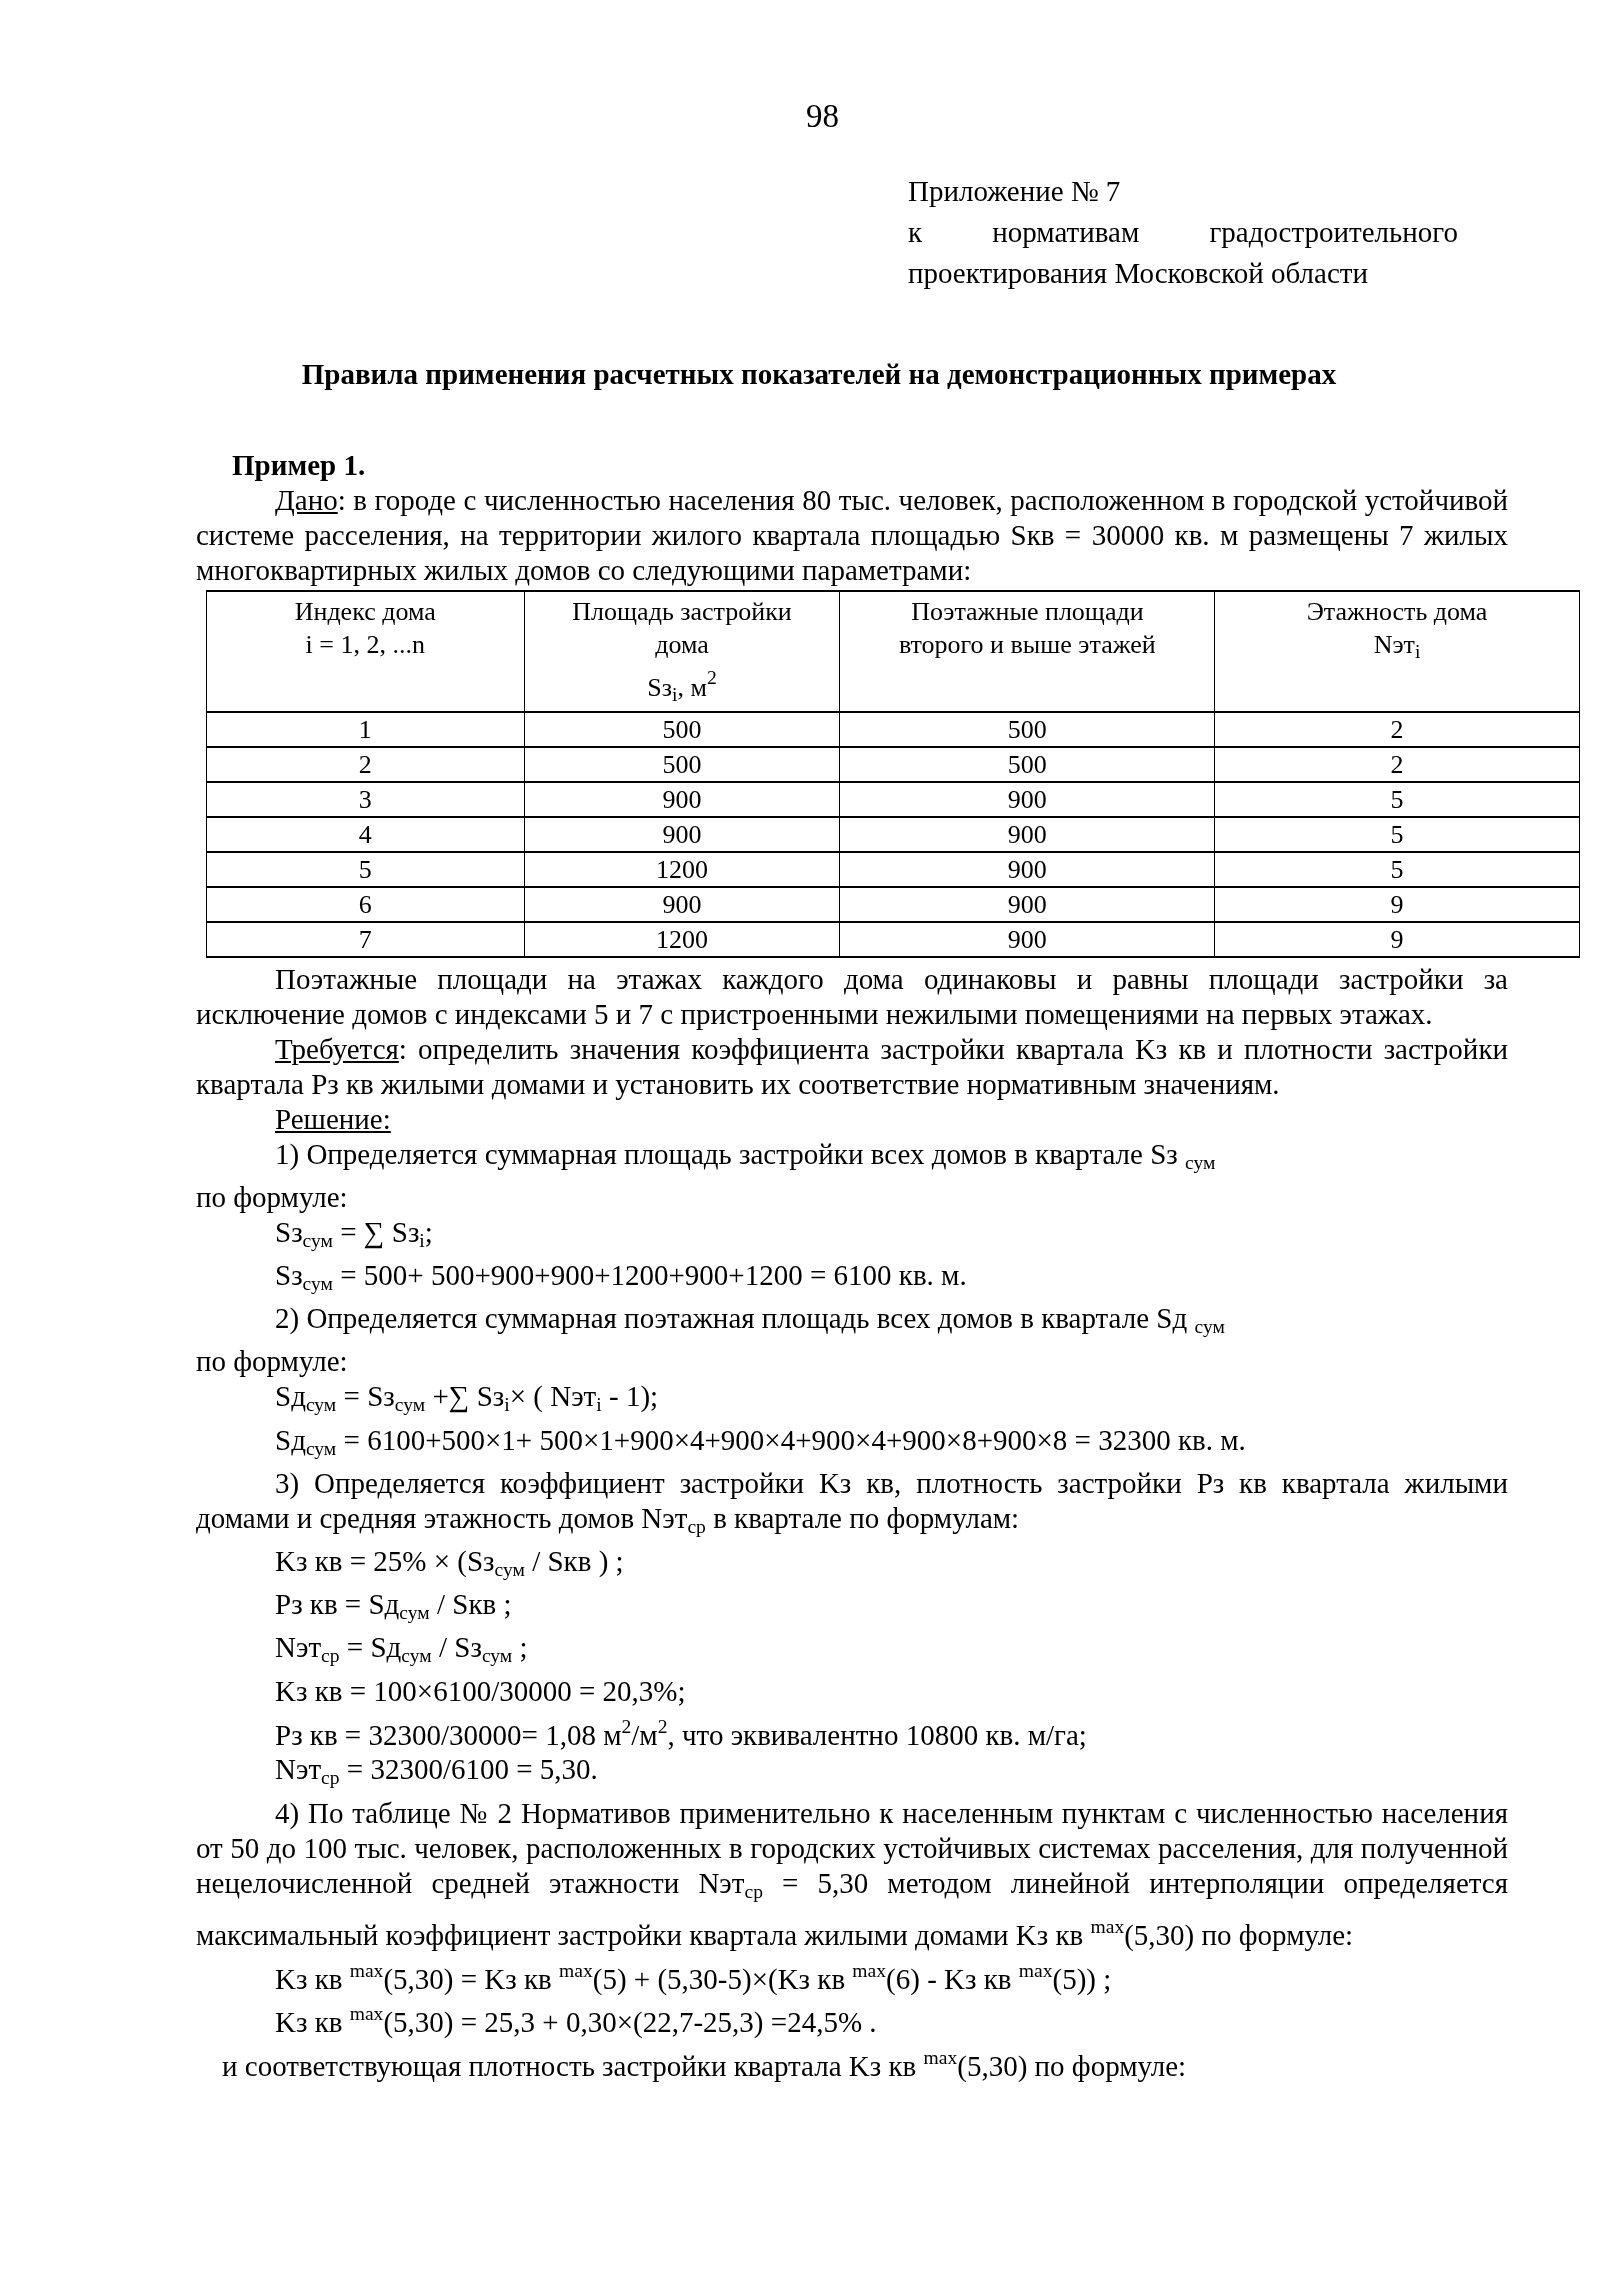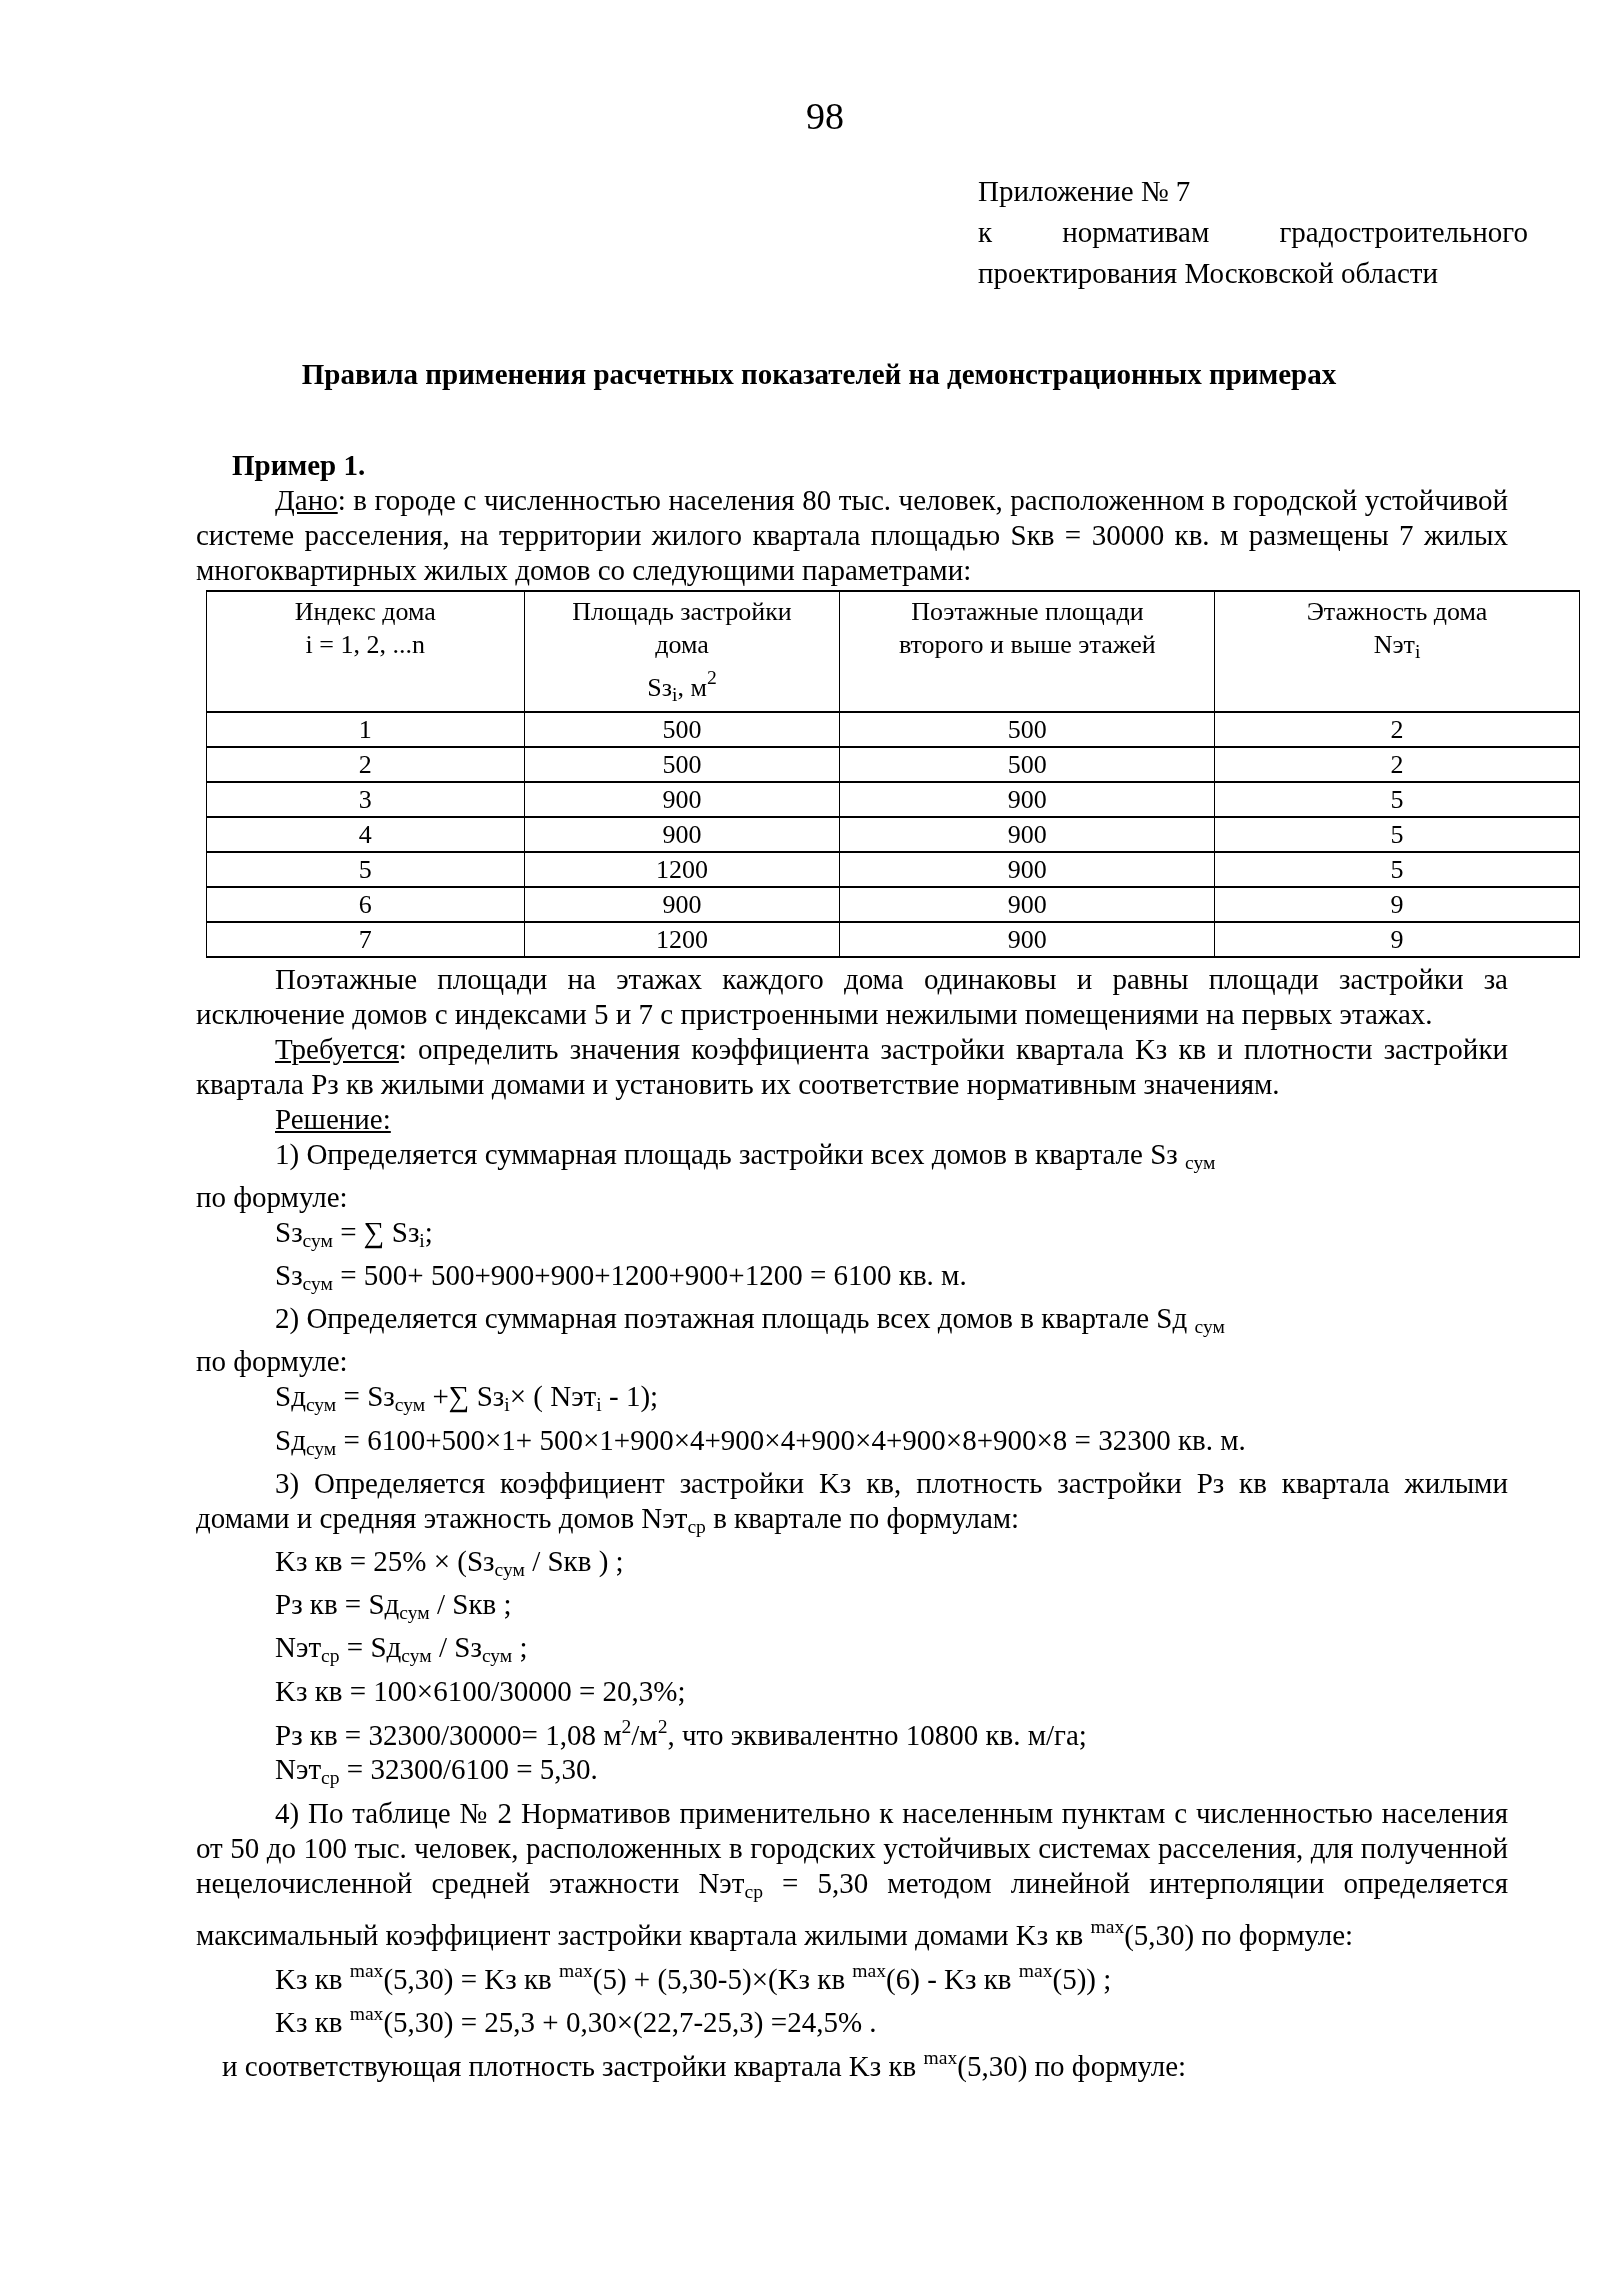--- a/index.html
+++ b/index.html
@@ -2,22 +2,22 @@
 <html style="font-size:10.5px"><head>
 <meta charset="utf-8">
 <style>
   html, body { margin: 0; padding: 0; background: #ffffff; }
   body {
     width: 1622px; height: 2295px; position: relative; overflow: hidden;
     font-family: "Liberation Serif", "DejaVu Serif", serif;
     color: #000; font-size: 29px; line-height: 35px;
   }
   .abs { position: absolute; }
-  .page-num { left: 806px; top: 99px; font-size: 38px; }
-  .appendix { left: 978px; top: 171px; width: 550px; line-height: 41px; }
+  .page-num { left: 806px; top: 99px; font-size: 33px; }
+  .appendix { left: 908px; top: 171px; width: 550px; line-height: 41px; }
   .appendix .just { display: flex; justify-content: space-between; }
   .title { left: 204px; width: 1230px; top: 357px; text-align: center; font-weight: bold; }
   .content { left: 196px; width: 1312px; top: 445px; }
   .content p { margin: 0; text-align: justify; text-align-last: left; }
   .indent { text-indent: 79px; }
   .formula { padding-left: 79px; }
   .u { text-decoration: underline; }
   .sub { font-size: 19.6px; vertical-align: -5.2px; }
   .sup { font-size: 19.6px; vertical-align: 11.8px; }
   .ex-heading { padding-left: 36px; font-weight: bold; margin-top: 2.6px !important; }

